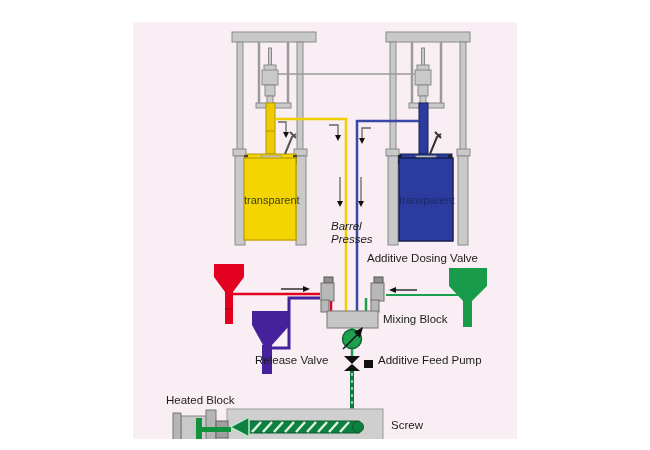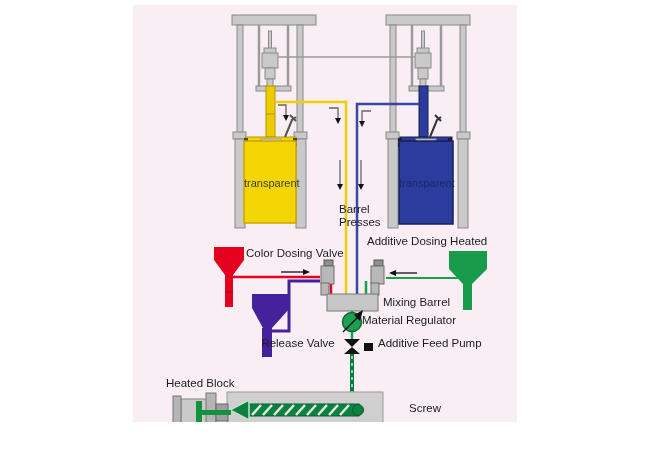--- a/index.html
+++ b/index.html
@@ -1,23 +1,23 @@
 <!DOCTYPE html>
 <html><head>
 <meta charset="utf-8">
 <style>
   html,body{margin:0;padding:0;background:#fff;}
   #stage{position:relative;width:650px;height:422px;background:#ffffff;overflow:hidden;
-         font-family:"Liberation Sans", sans-serif;}
+         font-family:"Liberation Sans", sans-serif;margin-top:17px;}
   #panel{position:absolute;left:133px;top:5px;width:384px;height:440px;background:#f8eef3;}
   svg{position:absolute;left:0;top:0;}
   .label{position:absolute;font-size:11.5px;color:#1c1c1c;white-space:nowrap;line-height:1.15;}
   .wrap{white-space:normal;}
   .center{text-align:center;}
-  .right{text-align:center;}
+  .right{text-align:left;}
   .frame{fill:#c9c9c9;stroke:#8a8a8a;stroke-width:1;}
   .frameline{stroke:#9a9a9a;stroke-width:2.5;fill:none;}
   .valvebody{fill:#b8b8b8;stroke:#6e6e6e;stroke-width:1;}
 </style>
 </head>
 <body>
 
 <div id="stage">
   <div id="panel"></div>
 
@@ -188,22 +188,20 @@
       <rect x="216" y="404" width="12" height="17" fill="#9f9f9f" stroke="#666"></rect>
       <g fill="#12923f">
         <rect x="196" y="401" width="6" height="27"></rect>
         <rect x="202" y="410" width="29" height="5"></rect>
       </g>
     </g>
   </svg>
 
   <div class="label center" style="left:244px;top:177px;width:52px;font-size:11px;color:#3d3d20;">transparent</div>
   <div class="label center" style="left:399px;top:177px;width:54px;font-size:11px;color:#1b2968;">transparent</div>
-  <div class="label wrap" style="left:339px;top:203px;width:50px;">Barrel Presses</div>
-  <div class="label" style="left:246px;top:247px;">Color Dosing Valve</div>
-  <div class="label" style="left:367px;top:235px;">Additive Dosing Heated</div>
-  <div class="label" style="left:383px;top:296px;">Mixing Barrel</div>
-  <div class="label" style="left:362px;top:314px;">Material Regulator</div>
+  <div class="label wrap" style="left:331px;top:203px;width:50px;font-style:italic;">Barrel Presses</div>
+  <div class="label" style="left:367px;top:235px;">Additive Dosing Valve</div>
+  <div class="label" style="left:383px;top:296px;">Mixing Block</div>
   <div class="label right" style="left:255px;top:337px;width:86px;">Release Valve</div>
   <div class="label" style="left:378px;top:337px;">Additive Feed Pump</div>
   <div class="label" style="left:166px;top:377px;">Heated Block</div>
-  <div class="label" style="left:409px;top:402px;">Screw</div>
+  <div class="label" style="left:391px;top:402px;">Screw</div>
 </div>
 
 </body></html>

